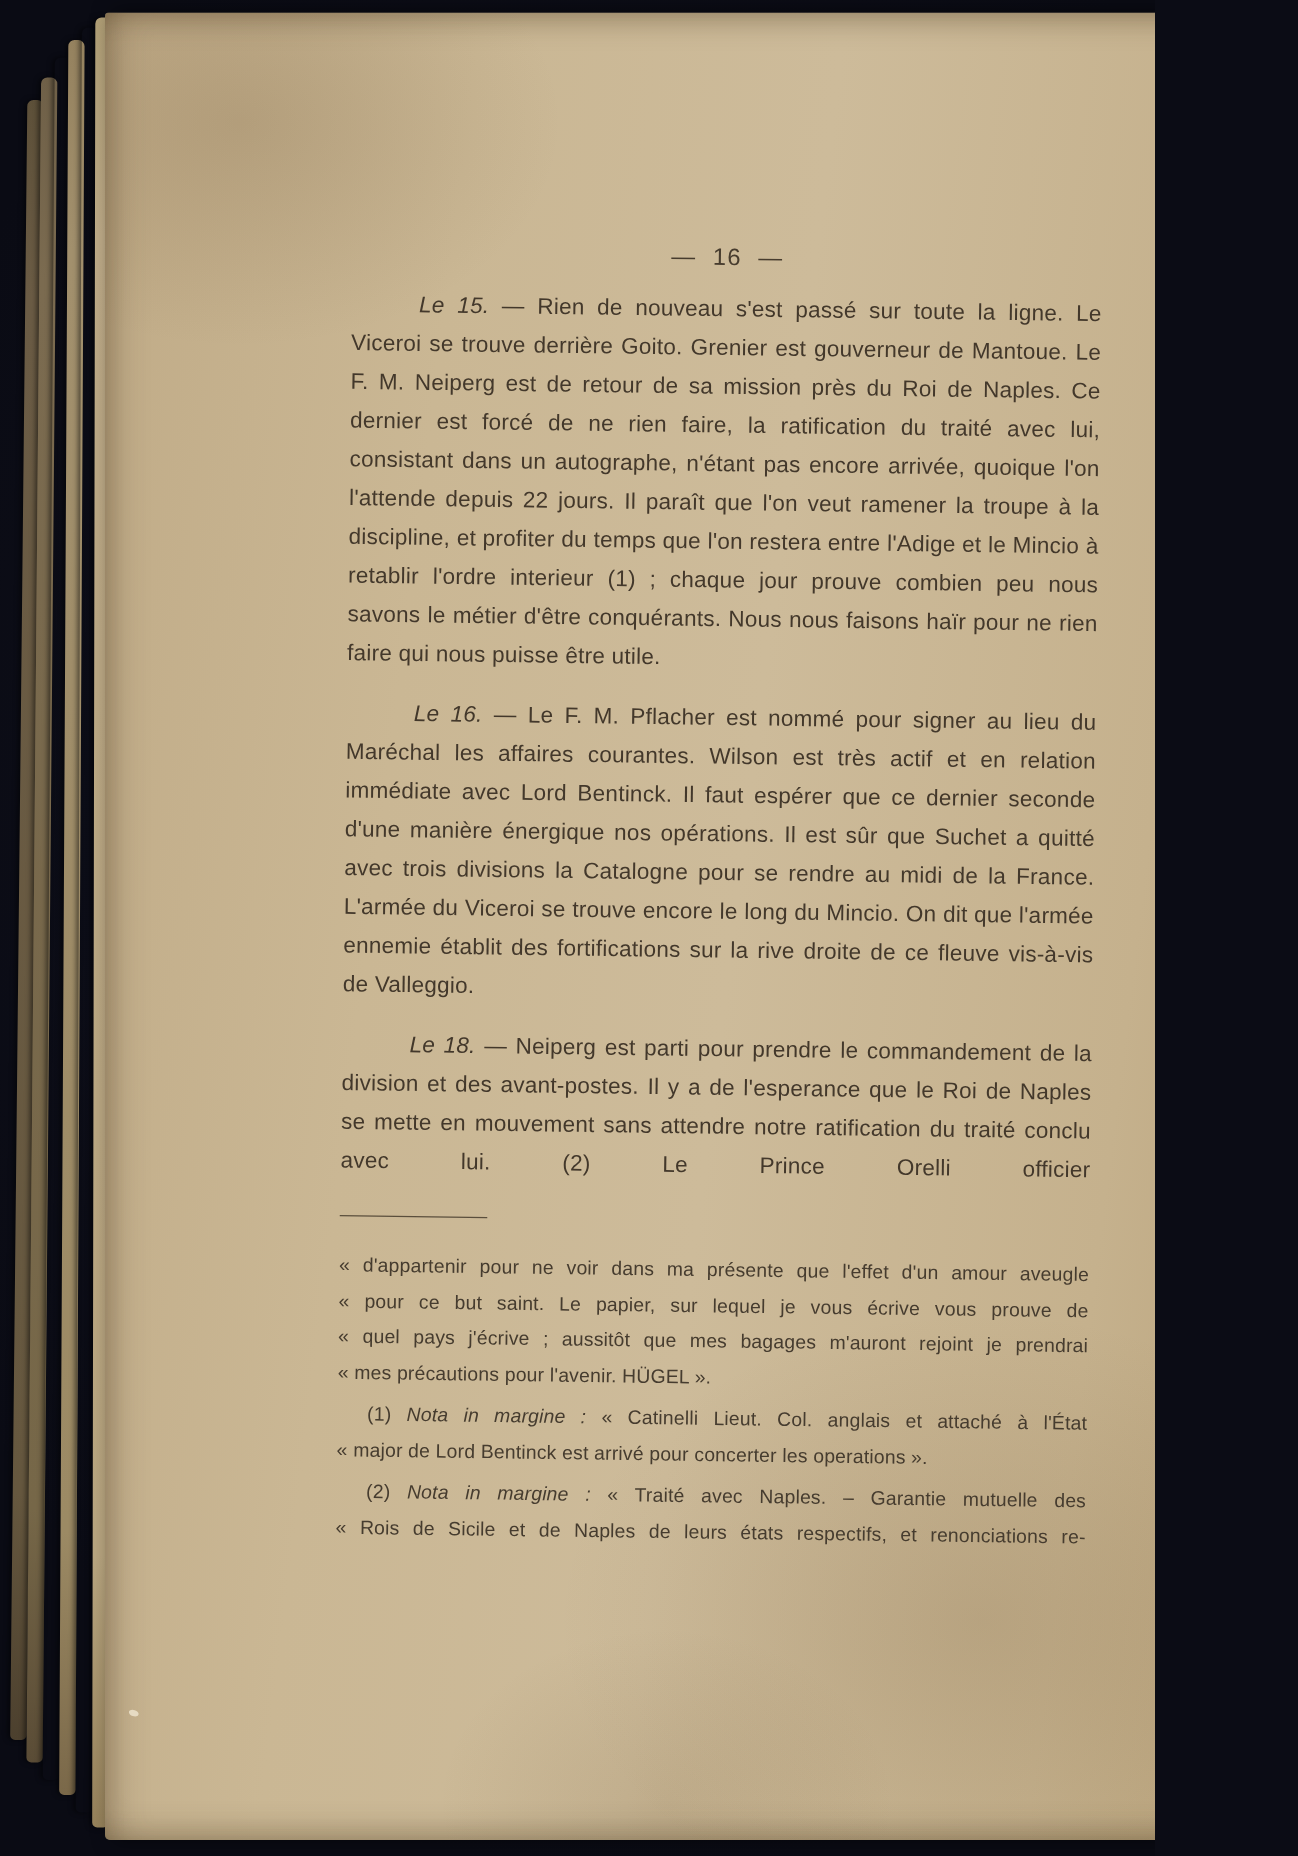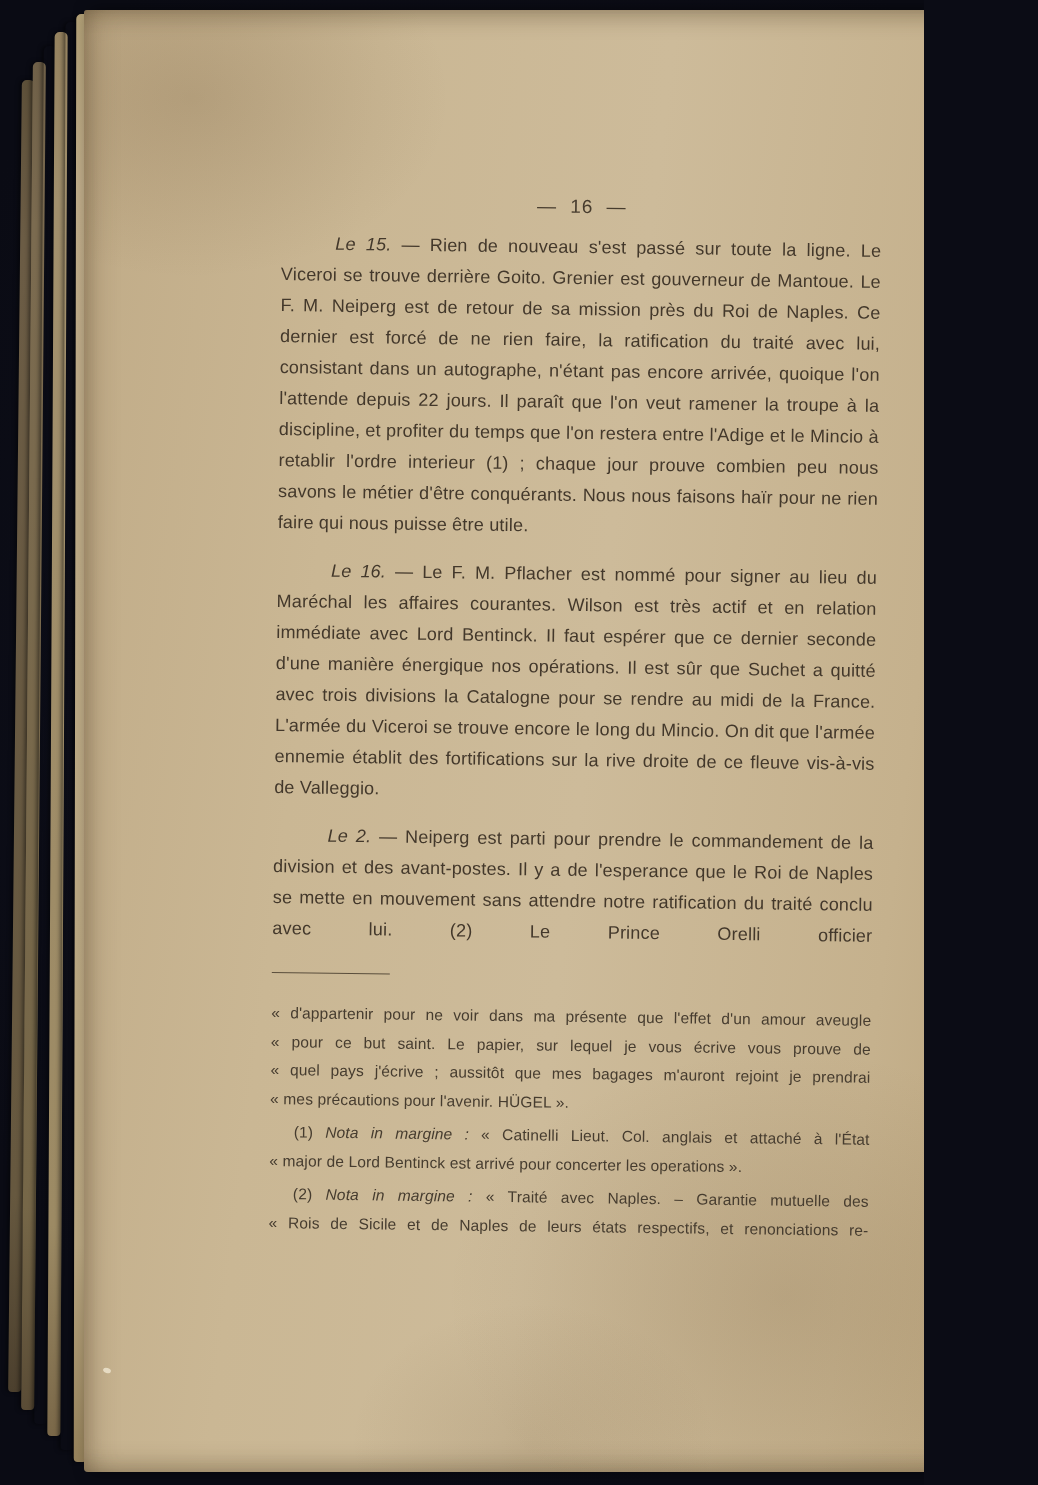--- a/index.html
+++ b/index.html
@@ -156,21 +156,21 @@
     <div class="fleck"></div>
 
     <div class="content" lang="fr">
 
       <div class="pageno">— 16 —</div>
 
       <p class="para"><span class="lead">Le 15.</span> <span>— Rien de nouveau s'est passé sur toute la ligne. Le Viceroi se trouve derrière Goito. Grenier est gouverneur de Mantoue. Le F. M. Neiperg est de retour de sa mission près du Roi de Naples. Ce dernier est forcé de ne rien faire, la ratification du traité avec lui, consistant dans un autographe, n'étant pas encore arrivée, quoique l'on l'attende depuis 22 jours. Il paraît que l'on veut ramener la troupe à la discipline, et profiter du temps que l'on restera entre l'Adige et le Mincio à retablir l'ordre interieur (1) ; chaque jour prouve combien peu nous savons le métier d'être conquérants. Nous nous faisons haïr pour ne rien faire qui nous puisse être utile.</span></p>
 
       <p class="para"><span class="lead">Le 16.</span> <span>— Le F. M. Pflacher est nommé pour signer au lieu du Maréchal les affaires courantes. Wilson est très actif et en relation immédiate avec Lord Bentinck. Il faut espérer que ce dernier seconde d'une manière énergique nos opérations. Il est sûr que Suchet a quitté avec trois divisions la Catalogne pour se rendre au midi de la France. L'armée du Viceroi se trouve encore le long du Mincio. On dit que l'armée ennemie établit des fortifications sur la rive droite de ce fleuve vis-à-vis de Valleggio.</span></p>
 
-      <p class="para justify-last"><span class="lead">Le 2.</span> <span>— Neiperg est parti pour prendre le commandement de la division et des avant-postes. Il y a de l'esperance que le Roi de Naples se mette en mouvement sans attendre notre ratification du traité conclu avec lui. (2) Le Prince Orelli officier</span></p>
+      <p class="para justify-last"><span class="lead">Le 18.</span> <span>— Neiperg est parti pour prendre le commandement de la division et des avant-postes. Il y a de l'esperance que le Roi de Naples se mette en mouvement sans attendre notre ratification du traité conclu avec lui. (2) Le Prince Orelli officier</span></p>
 
       <div class="fn-rule"></div>
 
       <div class="footnotes">
 
         <div class="fn-block">
           <div class="fn-line stretch">« d'appartenir pour ne voir dans ma présente que l'effet d'un amour aveugle</div>
           <div class="fn-line stretch">« pour ce but saint. Le papier, sur lequel je vous écrive vous prouve de</div>
           <div class="fn-line stretch">« quel pays j'écrive ; aussitôt que mes bagages m'auront rejoint je prendrai</div>
           <div class="fn-line">« mes précautions pour l'avenir. HÜGEL ».</div>

